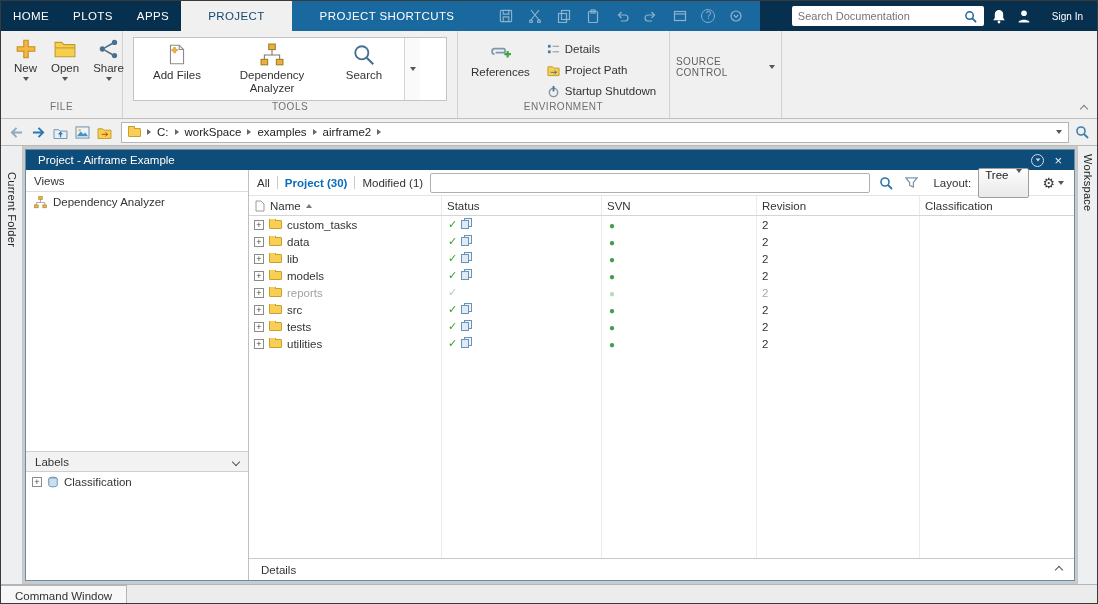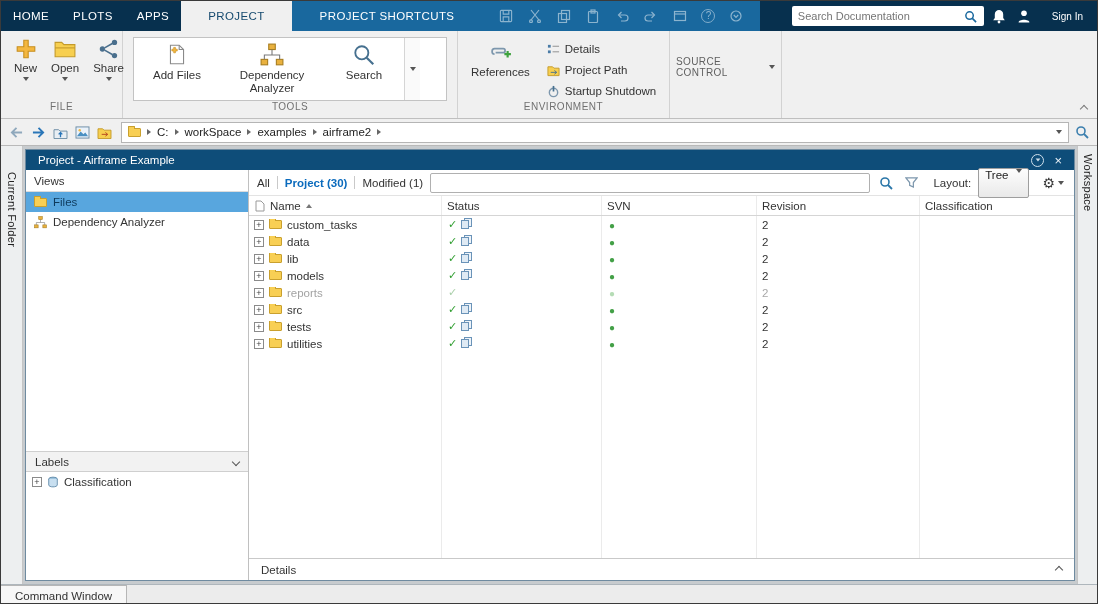--- a/index.html
+++ b/index.html
@@ -389,24 +389,20 @@
             <span class="circlechev">
                 <span class="tri-down"></span>
               </span>
             <span class="pclose">×</span>
           </span>
         </div>
         <div class="pbody">
 
           <div class="sbar">
             <div class="sb-h">Views</div>
-            <div class="sb-item selected">
-              <span class="folder-ic"></span>
-              <span>Files</span>
-            </div>
             <div class="sb-item">
               <svg width="13" height="13" viewBox="0 0 22 22">
                   <rect x="8" y="1" width="6" height="5" fill="#e9b13e" stroke="#a87d1f"></rect>
                   <rect x="1" y="15" width="6" height="5" fill="#e9b13e" stroke="#a87d1f"></rect>
                   <rect x="15" y="15" width="6" height="5" fill="#e9b13e" stroke="#a87d1f"></rect>
                   <path d="M11 6v5M11 11H4v4M11 11h7v4" fill="none" stroke="#7a7a7a"></path>
                 </svg>
               <span>Dependency Analyzer</span>
             </div>
             <div class="sb-spacer"></div>

